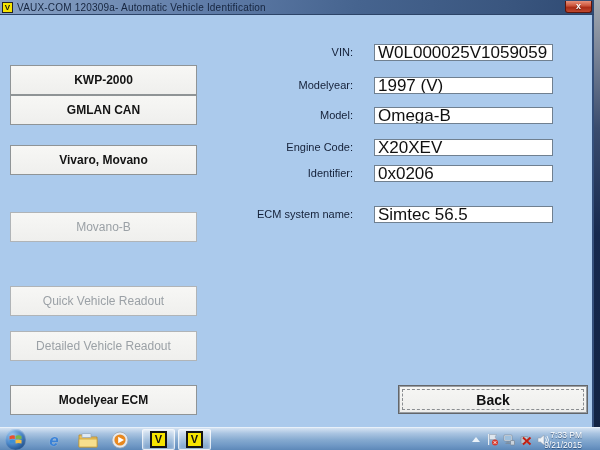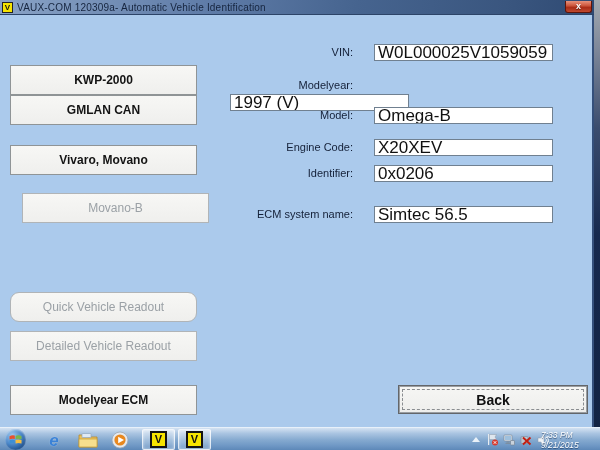--- a/index.html
+++ b/index.html
@@ -29,32 +29,32 @@
   
   .vbtn { position:absolute; left:10px; width:187px; height:30px;
     background:linear-gradient(180deg,#f7f7f5 0%,#efefed 100%);
     border:1px solid #8f9496; font-size:12px; text-align:center; display:flex;
     align-items:center; justify-content:center; font-family:"Liberation Sans",sans-serif; }
   .vbtn.enabled  { color:#141414; font-weight:bold; }
   .vbtn.disabled { color:#9ba1a6; font-weight:normal; border-color:#b0b4b7; }
   #btn-kwp      { top:18px;margin-top:32px; }
   #btn-gmlan    { top:80px; }
   #btn-vivaro   { top:130px; }
-  #btn-movanob  { top:178px;margin-left:12px; }
-  #btn-quick    { top:277px;border-radius:9px; }
+  #btn-movanob  { top:197px; }
+  #btn-quick    { top:271px; }
   #btn-detailed { top:316px; }
   #btn-diagnose { top:370px; }
 
   
   .frow { position:absolute; left:230px; width:326px; height:17px; display:flex; }
   .flabel { width:144px; font-size:11px; color:#142038; text-align:right; padding-right:21px;
     line-height:17px; white-space:nowrap; }
   .ffield { width:179px; height:17px; background:#fff; border:1px solid #708090;
     font-size:17px; color:#101010; padding:1px 0 0 3px; font-family:"Liberation Sans",sans-serif; }
-  #row-vin  { top:29px; }  #row-year { top:62px;flex-direction:column; }  #row-model { top:92px; }
+  #row-vin  { top:29px; }  #row-year { top:62px; }  #row-model { top:92px; }
   #row-code { top:124px; } #row-id   { top:150px; } #row-ecm   { top:191px; }
 
   
   #back-btn { position:absolute; left:398px; top:370px; width:190px; height:29px;
     background:linear-gradient(180deg,#f6f6f4 0%,#eeeeec 100%);
     border:1px solid #63666a; box-shadow:inset 0 0 0 1px #9a9ea2;
     font-size:14px; font-weight:bold; color:#111; display:flex; align-items:center; justify-content:center; }
   #back-focus { position:absolute; left:3px; top:3px; right:3px; bottom:3px; border:1px dashed #8a8d90; pointer-events:none; }
 
   
@@ -75,22 +75,22 @@
     box-shadow:inset 0 0 3px rgba(255,255,255,.6); display:flex; align-items:center; justify-content:center; }
   #vapp1 { left:142px; } #vapp2 { left:178px; }
   .vapp-icon { width:17px; height:17px; background:#f6e400; border:2px solid #141414;
     color:#111; font-weight:bold; font-size:11px; line-height:13px; text-align:center; }
 
   
   #tray { position:absolute; right:50px; top:0; height:23px; display:flex; align-items:center; gap:5px; }
   #tray-caret { width:0; height:0; border-left:4px solid transparent; border-right:4px solid transparent;
     border-bottom:5px solid #e9f1f8; margin-right:2px; }
   .tray-svg { display:block; }
-  #clock { position:absolute; right:12px; top:2px; width:47px; text-align:left; color:#fff;
-    font-size:8.5px; line-height:10px; text-shadow:0 1px 1px rgba(10,40,80,.7);font-style:italic; }
+  #clock { position:absolute; right:18px; top:2px; width:47px; text-align:right; color:#fff;
+    font-size:8.5px; line-height:10px; text-shadow:0 1px 1px rgba(10,40,80,.7); }
 </style>
 </head>
 <body>
 
 <div id="stage">
 
   <div id="desktop-edge"></div>
 
   <div id="app-window">
     <div id="titlebar">

